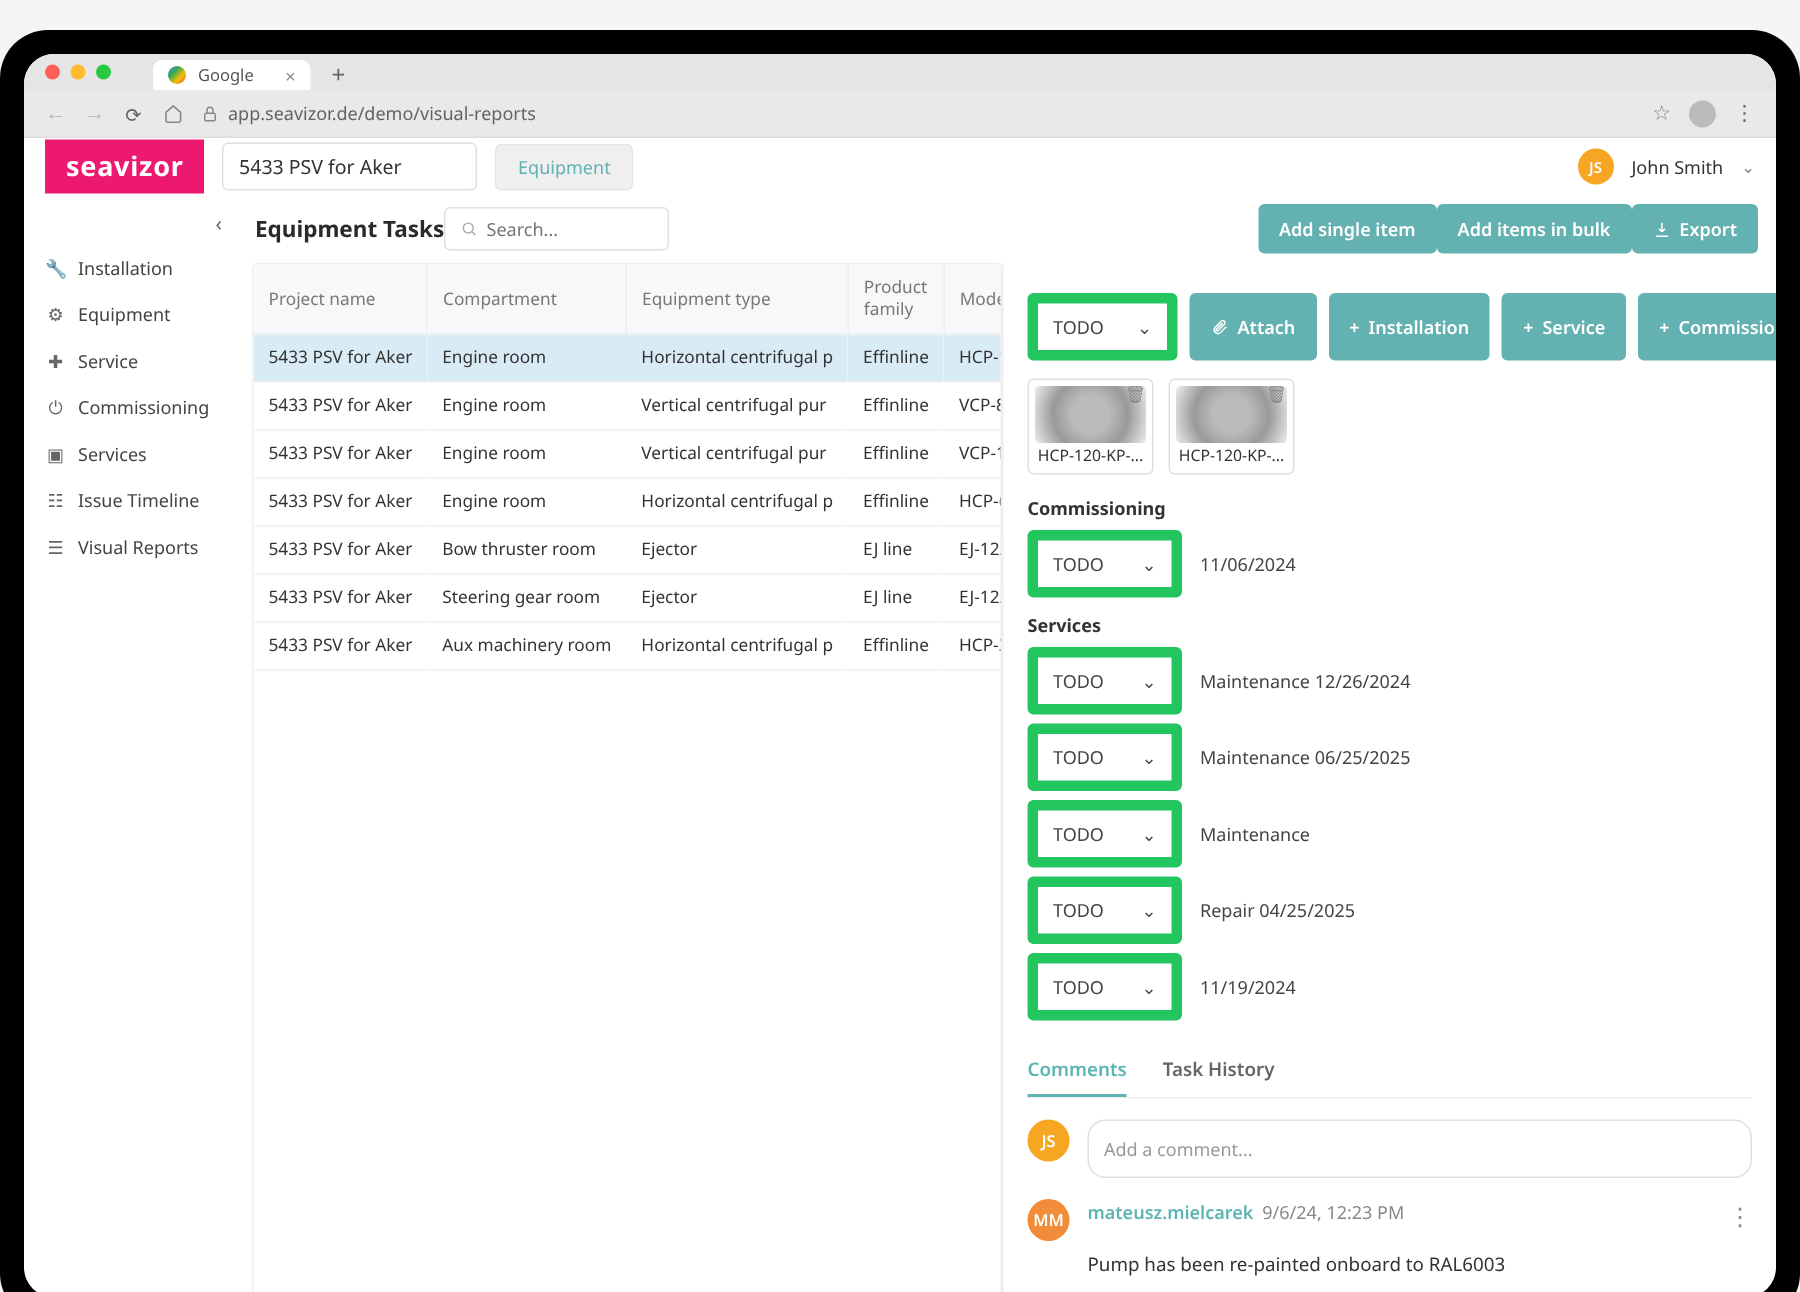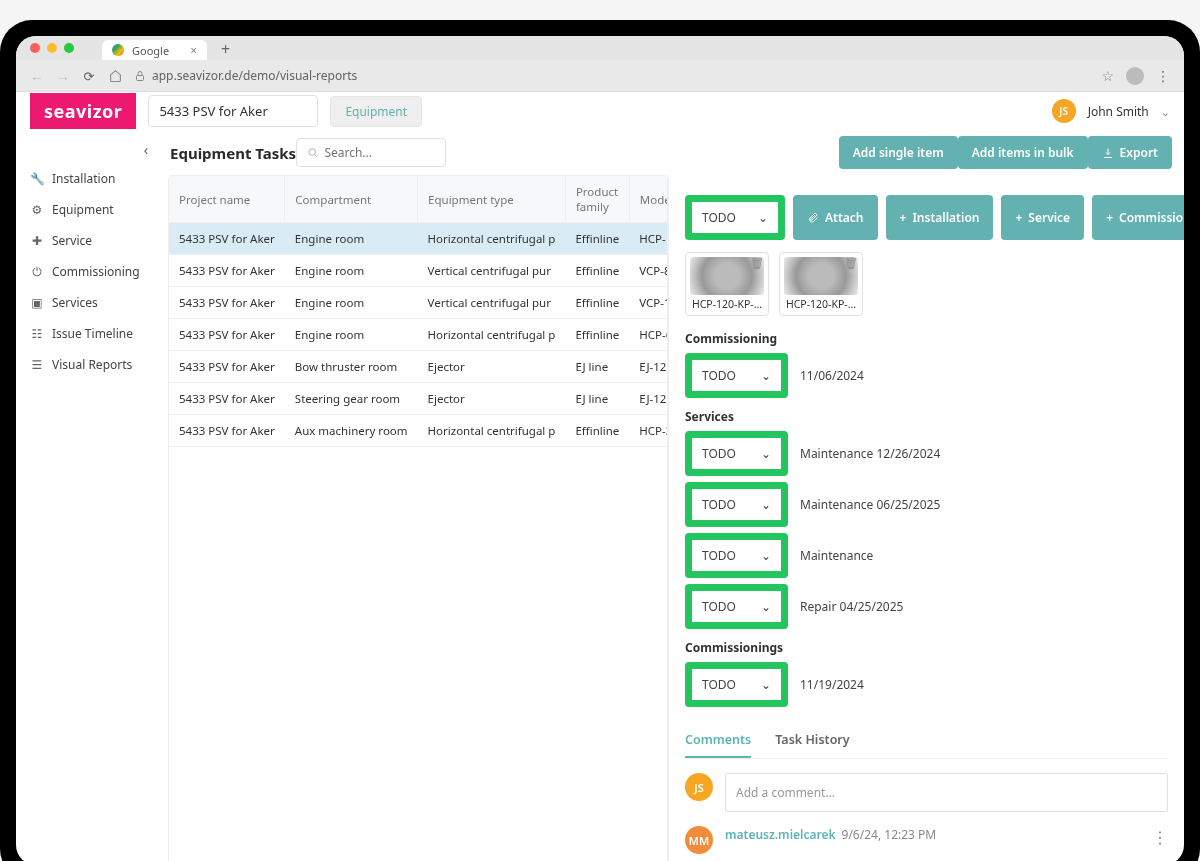--- a/index.html
+++ b/index.html
@@ -64,21 +64,21 @@
 .section-label{font-weight:700;font-size:12px;color:#333;margin:10px 0 6px}
 .task-line{display:flex;align-items:center;gap:12px;margin-bottom:6px}
 .task-line .status-sel{width:103px;gap:10px;justify-content:space-between}
 .task-desc{font-size:12px;color:#444}
 .tabs{display:flex;gap:24px;border-bottom:1px solid #eee;margin-top:16px}
 .tab-item{padding:8px 0;font-size:12.5px;font-weight:600;color:#666}
 .tab-item.active{color:#5cb5b3;border-bottom:2px solid #5cb5b3}
 .comment-row{display:flex;gap:12px;margin-top:14px;align-items:flex-start}
 .avatar2{width:28px;height:28px;border-radius:50%;color:#fff;font-size:11px;display:flex;align-items:center;justify-content:center;font-weight:600;flex-shrink:0}
 .av-js{background:#f6a623}.av-mm{background:#f08c3a}
-.comment-input{flex:1;border:1px solid #e0e0e0;border-radius:2px;padding:10px;font-size:12px;color:#999}
+.comment-input{flex:1;border:1px solid #e0e0e0;border-radius:12px;padding:10px;font-size:12px;color:#999}
 .comment-body{flex:1}
 .comment-meta{font-size:12px}
 .comment-user{color:#5cb5b3;font-weight:600}
 .comment-date{color:#888;margin-left:6px}
 .comment-text{font-size:12.5px;color:#333;margin-top:18px}
 .comment-kebab{color:#888;font-size:16px}
 svg{display:inline-block;vertical-align:middle}
 </style>
 </head>
 <body>
@@ -328,21 +328,20 @@
        </div>
                   <div class="task-line">
          <div class="status-sel">
                       <span>TODO</span>
                       <span>⌄</span>
                     </div>
          <div class="task-desc">Repair 04/25/2025</div>
        </div>
                 </div>
 
-          <div class="section-label">Commissionings</div>
           <div id="commissionings">
                   <div class="task-line">
          <div class="status-sel">
                       <span>TODO</span>
                       <span>⌄</span>
                     </div>
          <div class="task-desc">11/19/2024</div>
        </div>
                 </div>
 

